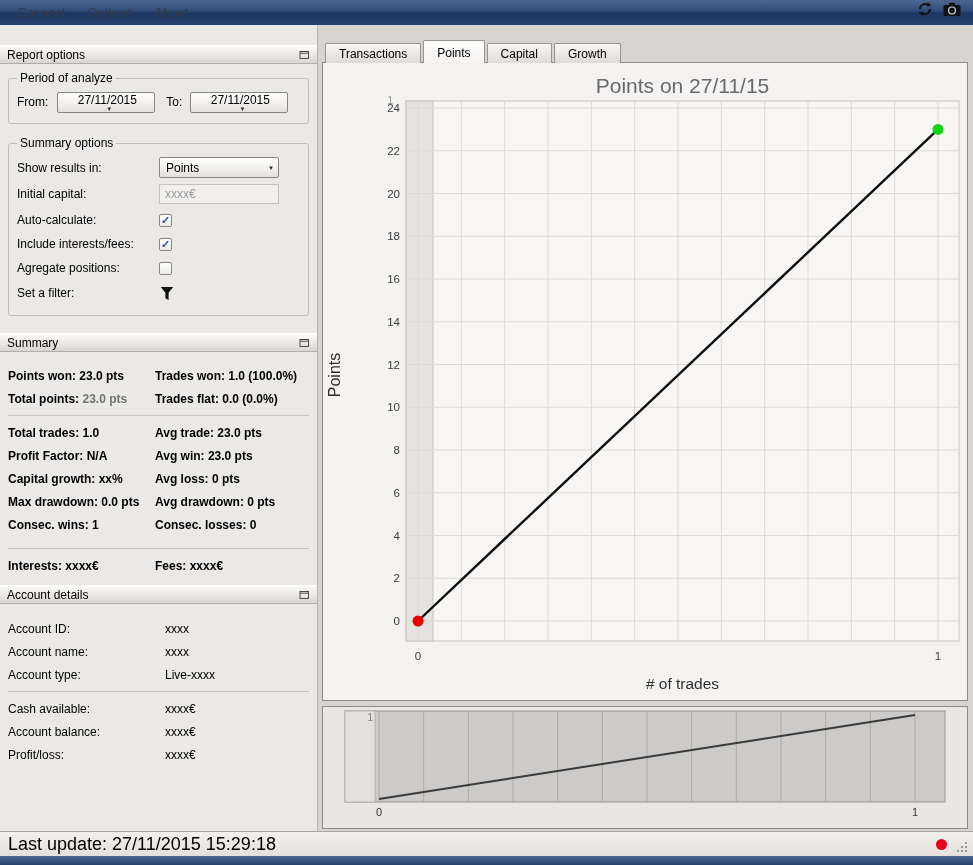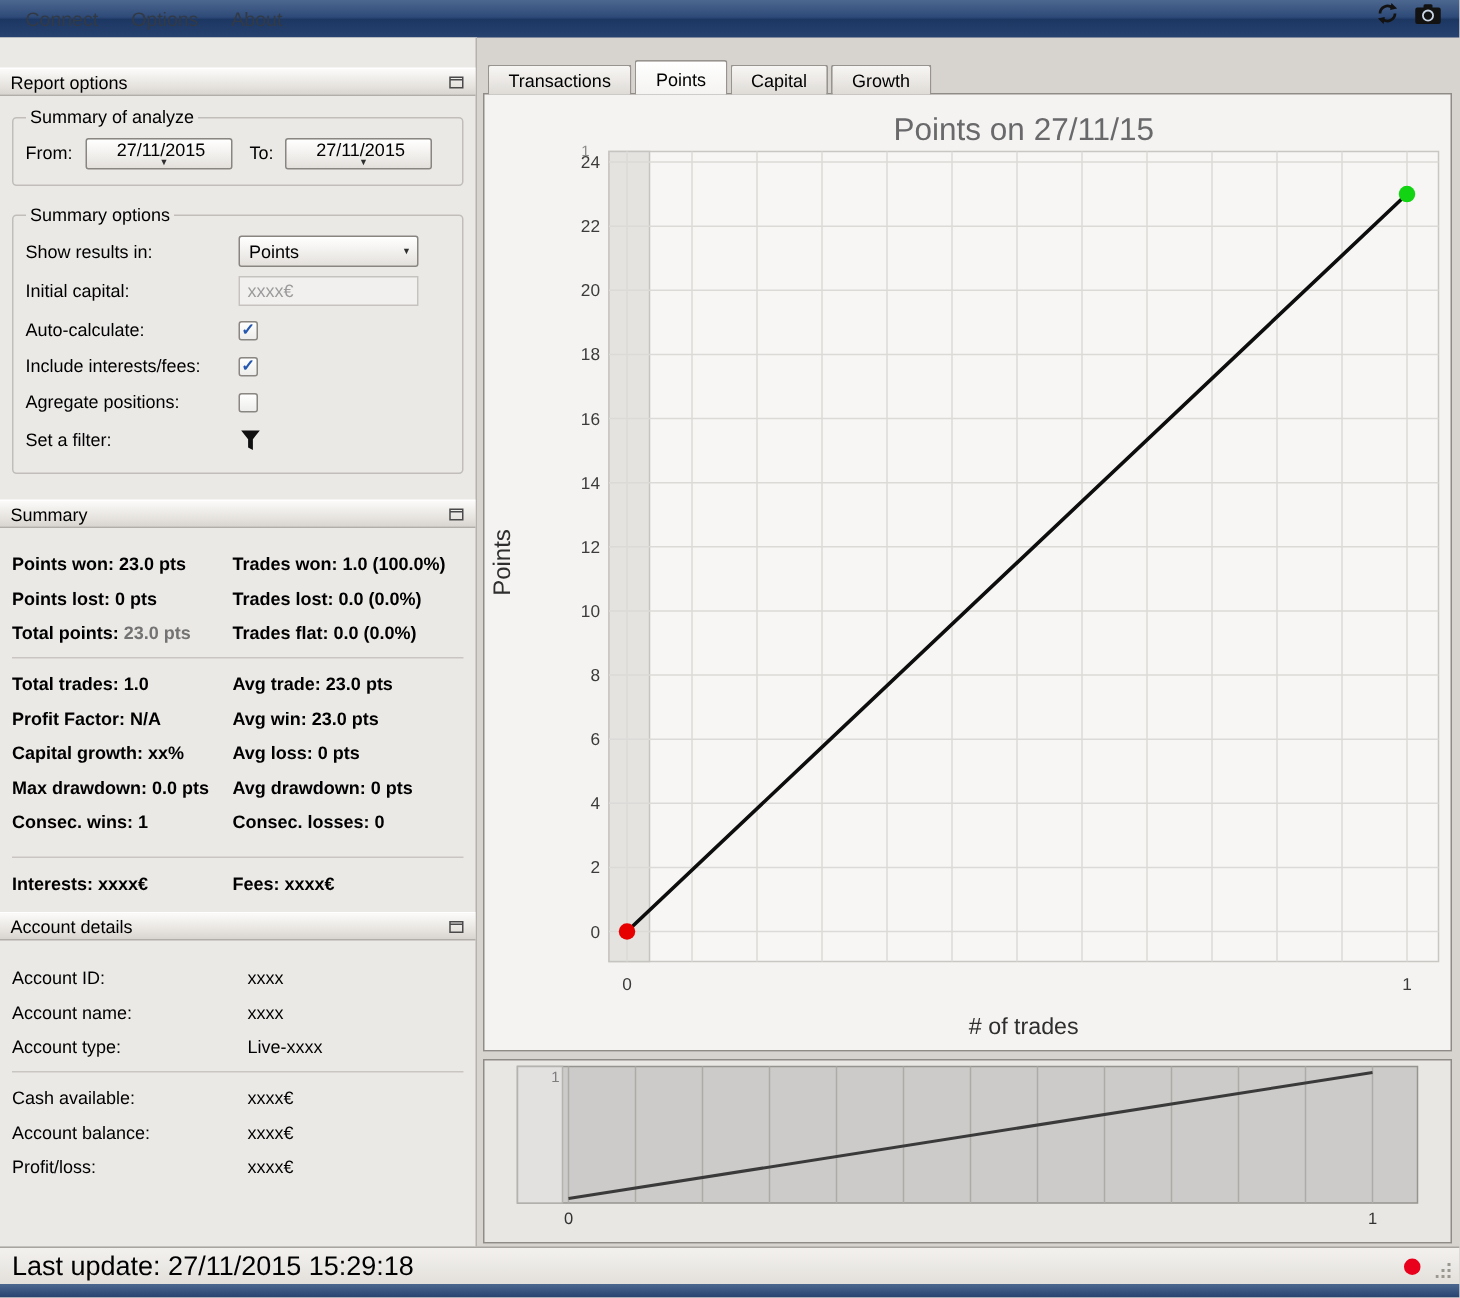--- a/index.html
+++ b/index.html
@@ -105,21 +105,21 @@
     <span class="sh-title">Report options</span>
     <span class="float-btn">
       <svg width="11" height="11" viewBox="0 0 11 11">
           <rect x="1" y="2.5" width="8.5" height="7" fill="none" stroke="#4a4a4a"></rect>
           <line x1="1" y1="4.2" x2="9.5" y2="4.2" stroke="#4a4a4a"></line>
         </svg>
     </span>
   </div>
 
   <fieldset class="grp">
-    <legend>Summary of analyze</legend>
+    <legend>Period of analyze</legend>
     <div class="period-row">
       <span class="lbl from-lbl">From:</span>
       <div class="combo combo-date">
         <span class="combo-text">27/11/2015</span>
         <span class="combo-arrow">▼</span>
       </div>
       <span class="lbl to-lbl">To:</span>
       <div class="combo combo-date">
         <span class="combo-text">27/11/2015</span>
         <span class="combo-arrow">▼</span>
@@ -169,24 +169,20 @@
           <rect x="1" y="2.5" width="8.5" height="7" fill="none" stroke="#4a4a4a"></rect>
           <line x1="1" y1="4.2" x2="9.5" y2="4.2" stroke="#4a4a4a"></line>
         </svg>
     </span>
   </div>
 
   <div class="summary-body">
     <div class="srow">
       <span class="c1">Points won: 23.0 pts</span>
       <span class="c2">Trades won: 1.0 (100.0%)</span>
-    </div>
-    <div class="srow">
-      <span class="c1">Points lost: 0 pts</span>
-      <span class="c2">Trades lost: 0.0 (0.0%)</span>
     </div>
     <div class="srow">
       <span class="c1"><span>Total points:</span> <span style="color: #737373;">23.0 pts</span></span>
       <span class="c2">Trades flat: 0.0 (0.0%)</span>
     </div>
     <div class="sep"></div>
     <div class="srow">
       <span class="c1">Total trades: 1.0</span>
       <span class="c2">Avg trade: 23.0 pts</span>
     </div>

